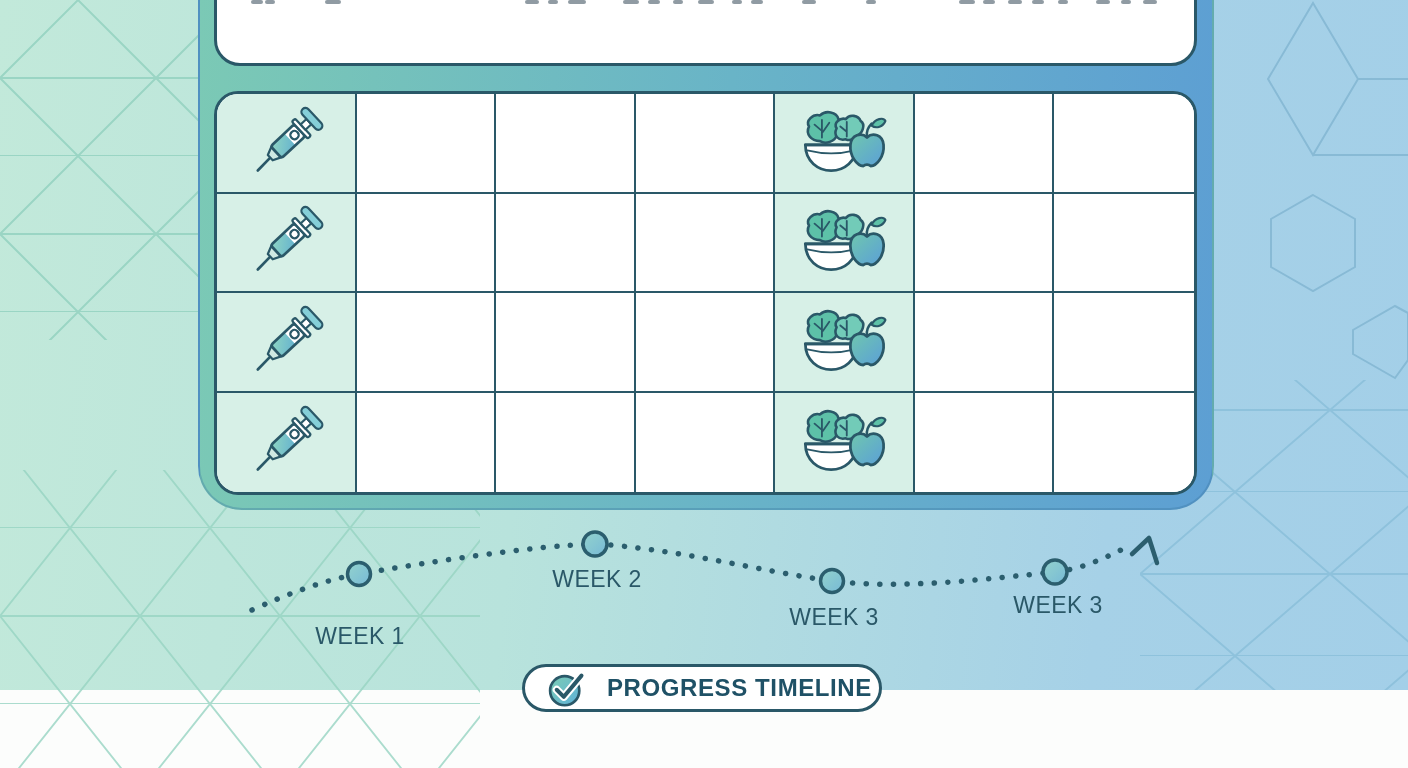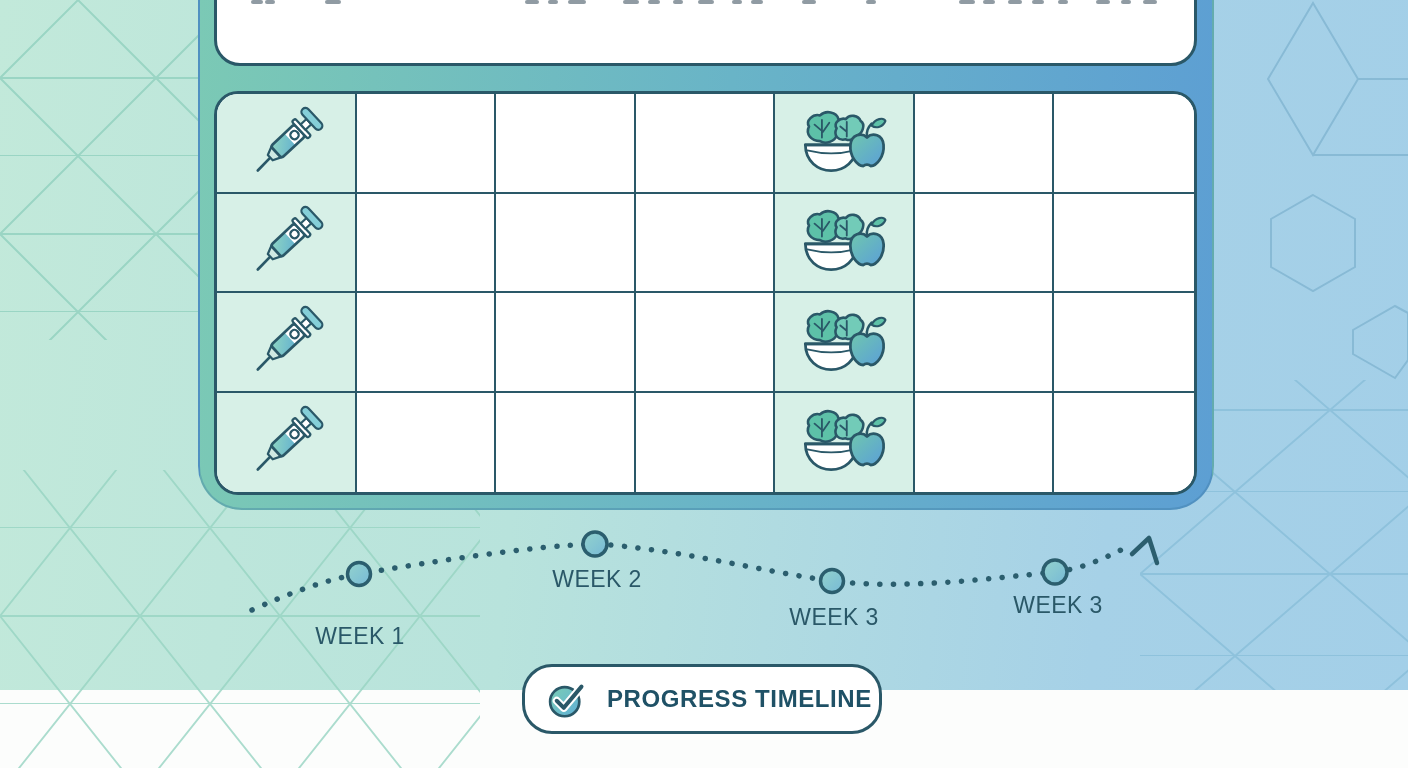--- a/index.html
+++ b/index.html
@@ -43,21 +43,21 @@
   
   .timeline-svg{position:absolute;left:0;top:0;width:1408px;height:768px;z-index:4;pointer-events:none;}
   .wk{
     position:absolute;transform:translateX(-50%);white-space:nowrap;
     font-size:23px;font-weight:400;letter-spacing:.4px;color:#2a5868;z-index:5;
   }
   .w1{left:360px;top:623px;} .w2{left:597px;top:566px;}
   .w3{left:834px;top:604px;} .w4{left:1058px;top:592px;}
   
   .badge{
-    position:absolute;left:522px;top:664px;width:360px;height:70px;
+    position:absolute;left:522px;top:664px;width:360px;height:48px;
     background:#ffffff;border:3px solid #2a5868;border-radius:30px;
     display:flex;align-items:center;padding-left:22px;gap:14px;z-index:6;
   }
   .badge-label{font-size:24px;font-weight:700;letter-spacing:.6px;color:#1f5166;}
   .badge-icon{overflow:visible;}
   .icon-syringe{width:86px;height:86px;}
   .icon-salad{width:92px;height:68px;}
 </style>
 </head>
 <body>

